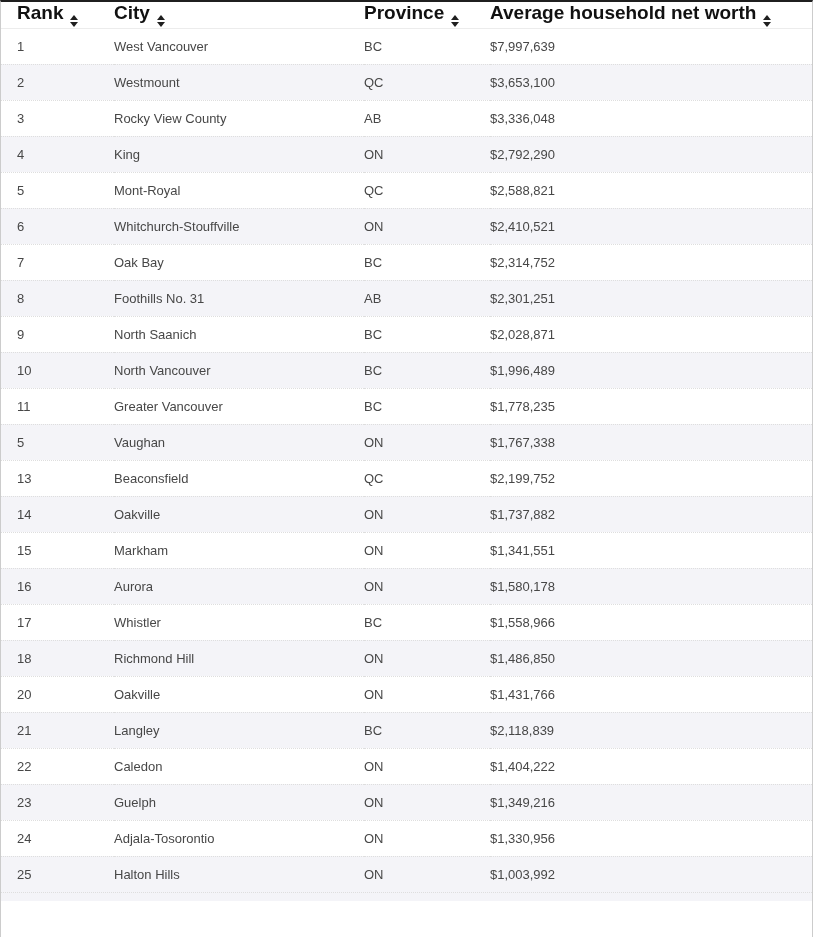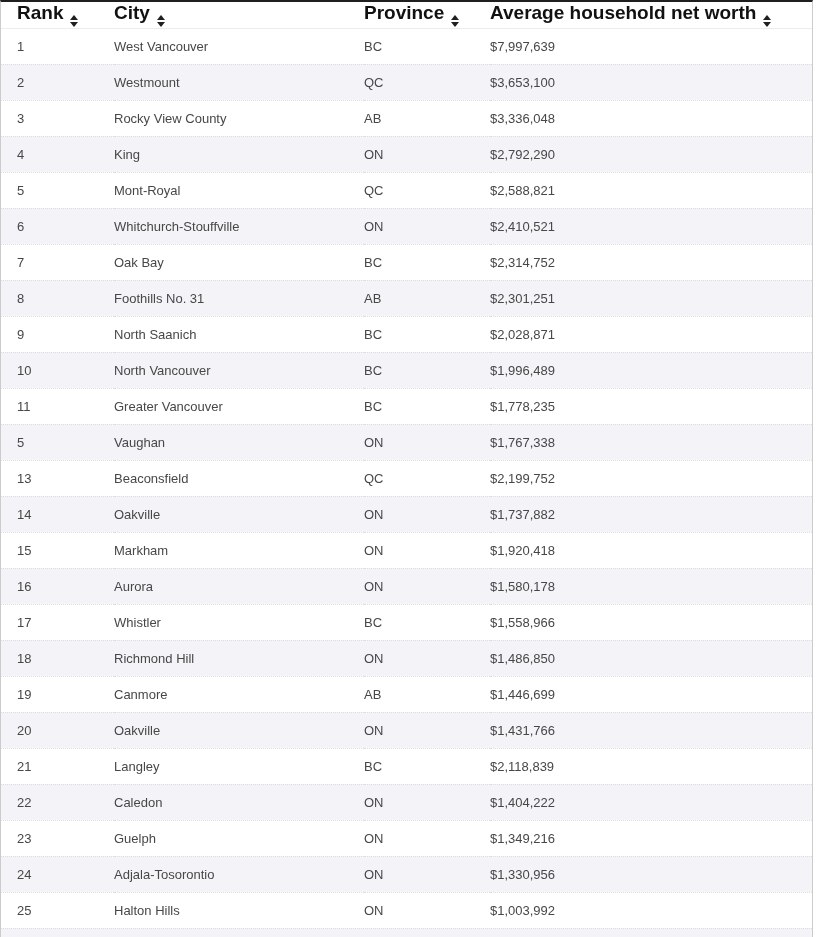--- a/index.html
+++ b/index.html
@@ -207,45 +207,39 @@
           <tr>
             <td>14</td>
             <td>Oakville</td>
             <td>ON</td>
             <td>$1,737,882</td>
           </tr>
           <tr>
             <td>15</td>
             <td>Markham</td>
             <td>ON</td>
-            <td>$1,920,418</td>
+            <td>$1,341,551</td>
           </tr>
           <tr>
             <td>16</td>
             <td>Aurora</td>
             <td>ON</td>
             <td>$1,580,178</td>
           </tr>
           <tr>
             <td>17</td>
             <td>Whistler</td>
             <td>BC</td>
             <td>$1,558,966</td>
           </tr>
           <tr>
             <td>18</td>
             <td>Richmond Hill</td>
             <td>ON</td>
             <td>$1,486,850</td>
-          </tr>
-          <tr>
-            <td>19</td>
-            <td>Canmore</td>
-            <td>AB</td>
-            <td>$1,446,699</td>
           </tr>
           <tr>
             <td>20</td>
             <td>Oakville</td>
             <td>ON</td>
             <td>$1,431,766</td>
           </tr>
           <tr>
             <td>21</td>
             <td>Langley</td>

